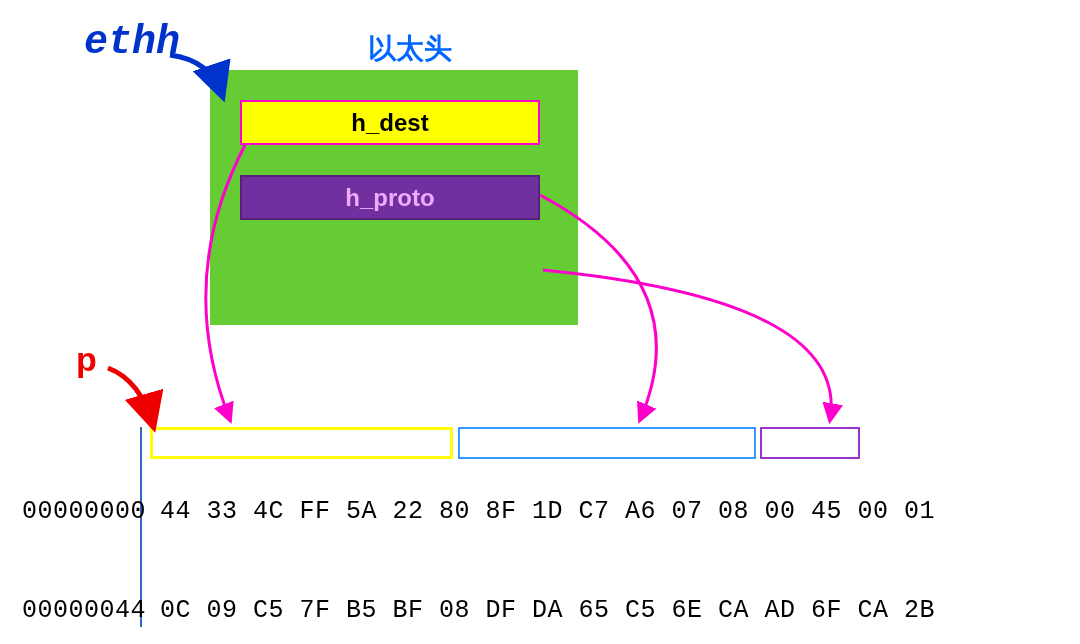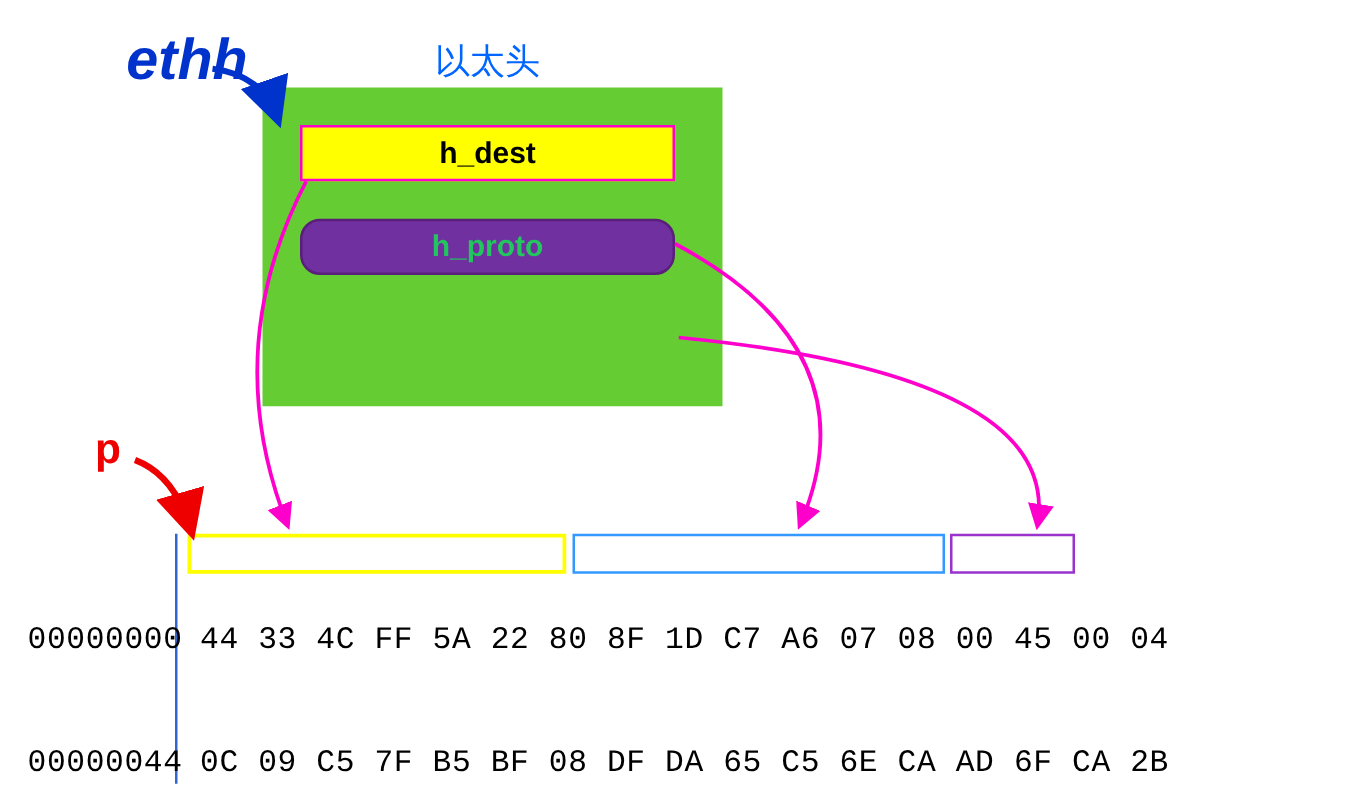--- a/index.html
+++ b/index.html
@@ -8,33 +8,34 @@
       height: 644px;
       position: relative;
       font-family: "Microsoft YaHei", Arial, sans-serif;
       background: white;
       overflow: hidden;
     }
     
     .label-ethh {
       position: absolute;
       top: 20px;
-      left: 101px;
-      font-size: 46px;
+      left: 84px;
+      font-size: 40px;
       font-weight: bold;
       color: #0033cc;
       font-style: italic;
+      font-family: Liberation Mono, monospace;
     }
     
     .label-title {
       position: absolute;
       top: 30px;
-      left: 348px;
+      left: 368px;
       font-size: 28px;
-      font-weight: normal;
+      font-weight: bold;
       color: #0066ff;
     }
     
     .eth-header-box {
       position: absolute;
       top: 70px;
       left: 210px;
       width: 368px;
       height: 255px;
       background: #66cc33;
@@ -60,23 +61,22 @@
     }
     
     .field-hsource {
       background: #33ccff;
       color: #fff;
       border-color: #0099cc;
     }
     
     .field-hproto {
       background: #7030a0;
-      color: #22c55e;
+      color: #f0abfc;
       border-color: #5a1f7a;
-      border-radius: 16px;
     }
     
     .label-p {
       position: absolute;
       top: 340px;
       left: 76px;
       font-size: 34px;
       font-weight: bold;
       color: #ee0000;
     }
@@ -159,21 +159,21 @@
 <div class="eth-header-box">
   <div class="field-box field-hdest">h_dest</div>
   <div class="field-box field-hproto">h_proto</div>
 </div>
 
 <div class="label-p">p</div>
 
 <div class="vertical-line"></div>
 
 <div class="hex-dump">
-  <div><span class="hex-offset">00000000</span><span class="hex-sep"></span><span>44 33 4C FF 5A 22 80 8F 1D C7 A6 07 08 00 45 00 04</span></div>
+  <div><span class="hex-offset">00000000</span><span class="hex-sep"></span><span>44 33 4C FF 5A 22 80 8F 1D C7 A6 07 08 00 45 00 01</span></div>
   <div><span class="hex-offset">00000044</span><span class="hex-sep"></span><span>0C 09 C5 7F B5 BF 08 DF DA 65 C5 6E CA AD 6F CA 2B</span></div>
   
   
   
   
 </div>
 
 <div class="highlight-yellow"></div>
 <div class="highlight-blue"></div>
 <div class="highlight-purple"></div>

